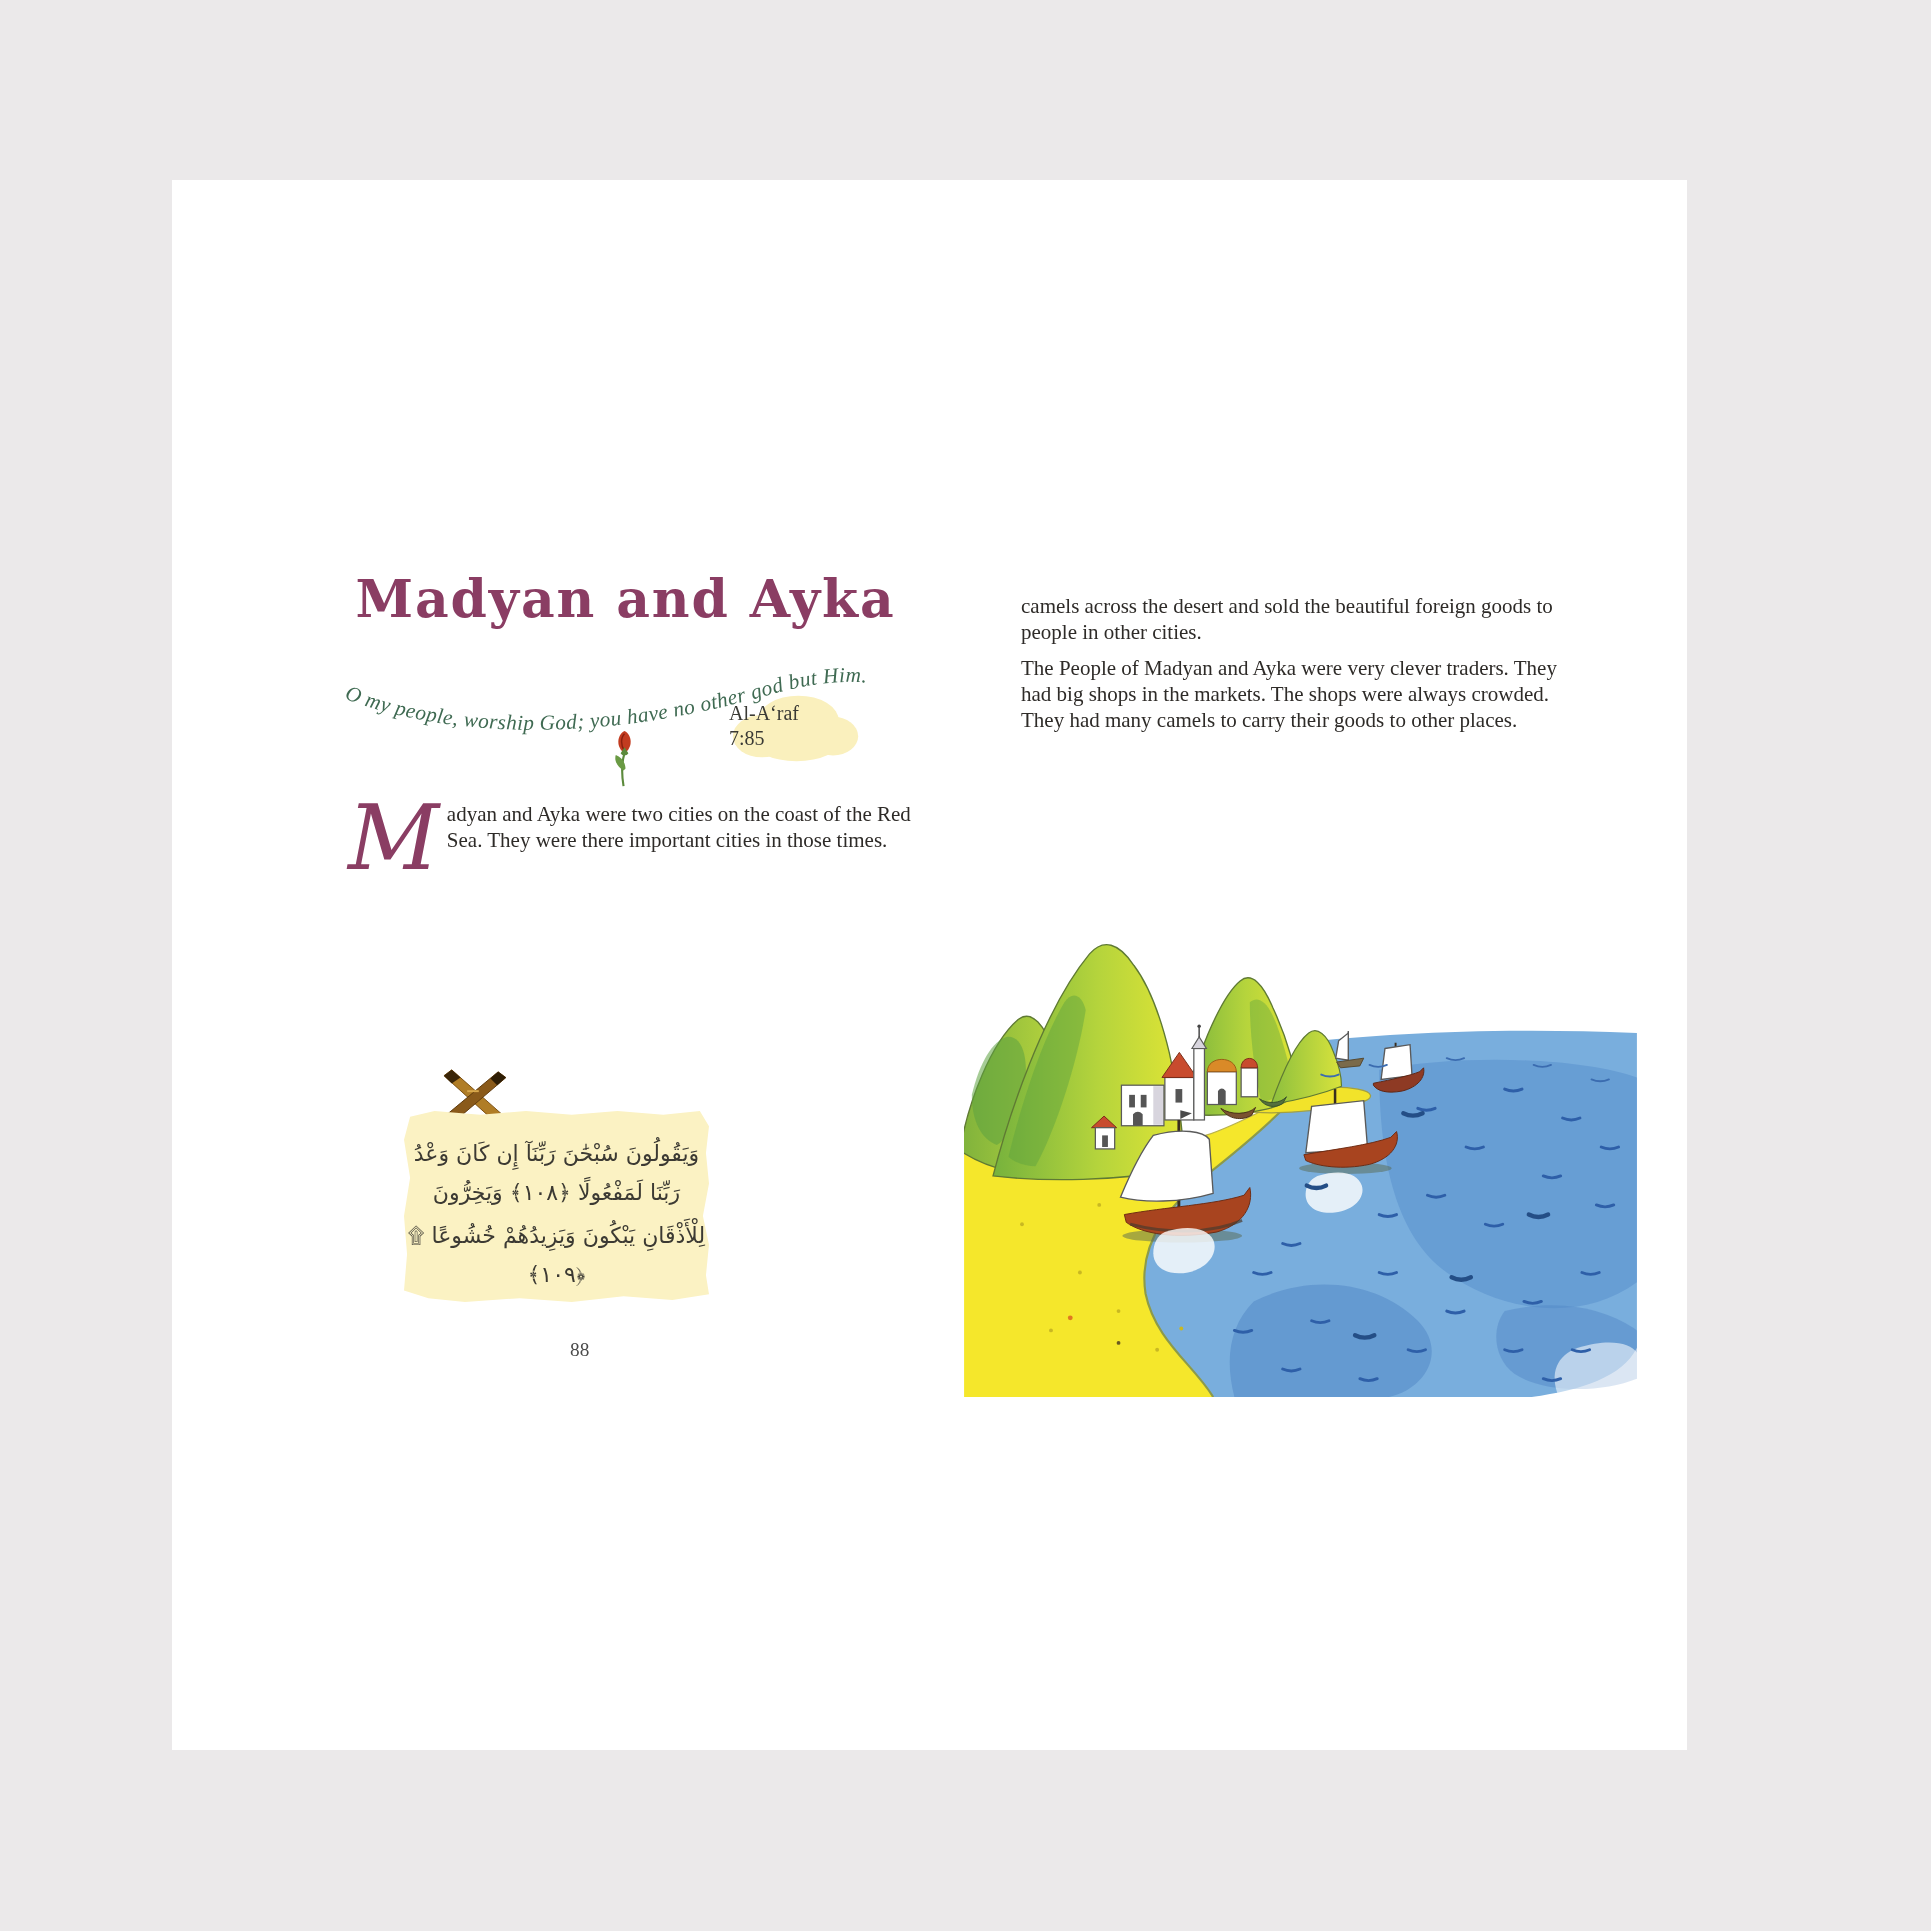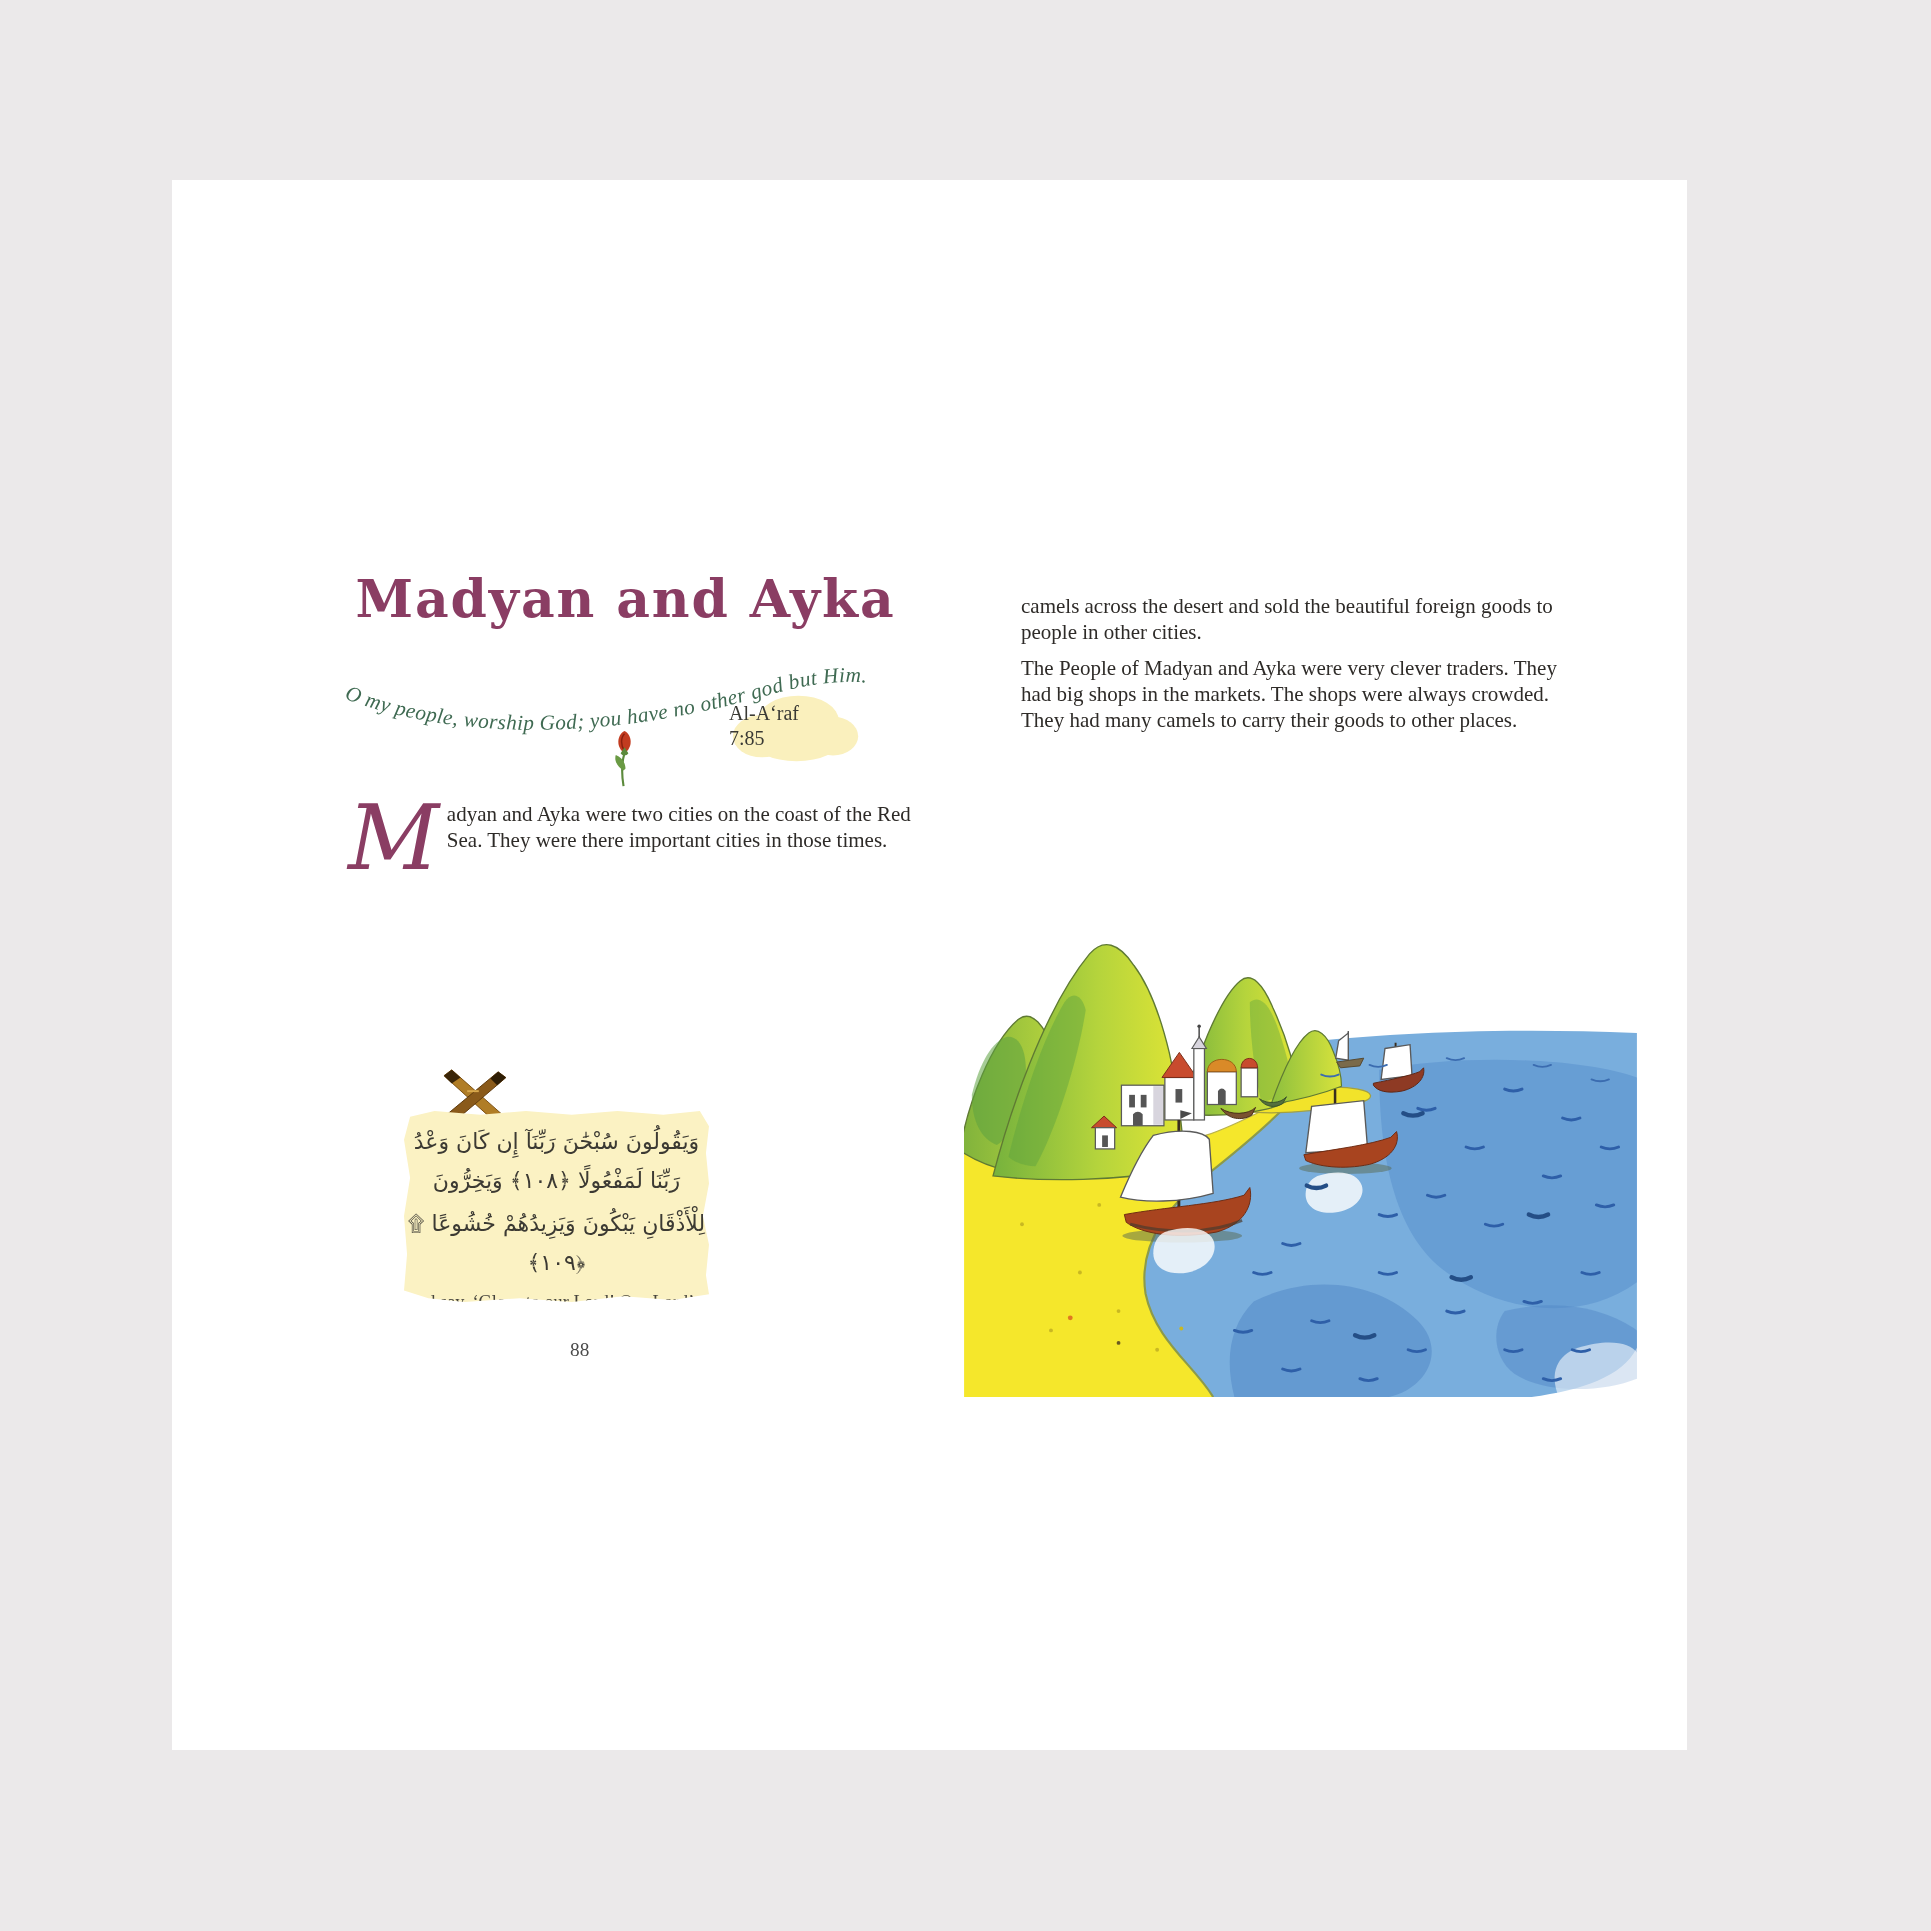--- a/index.html
+++ b/index.html
@@ -28,21 +28,21 @@
   .dropcap{float:left;font-family:"DejaVu Serif",serif;font-style:italic;
            font-size:89px;line-height:62px;height:60px;margin:5.8px 7.7px 0 0;
            color:var(--title,#8a3d63);}
 
   .verse-box{left:232px;top:931px;width:305px;height:191px;
              background:var(--verse-box-bg,#fbf2c3);
              clip-path:polygon(2% 3%,10% 0%,25% 2%,40% 0%,55% 2%,70% 0%,85% 2%,97% 0%,
                                100% 8%,99% 22%,100% 38%,98% 55%,100% 70%,99% 86%,100% 96%,
                                88% 99%,72% 97%,55% 100%,38% 98%,20% 100%,8% 98%,0% 94%,
                                1% 75%,0% 55%,2% 35%,0% 15%);}
-  .arabic{margin-top:11px;text-align:center;direction:rtl;
+  .arabic{margin-top:23px;text-align:center;direction:rtl;
           font-family:"DejaVu Sans",sans-serif;font-size:22px;line-height:39px;
           color:var(--arabic-text,#3c3a33);}
   .translation{margin-top:9.7px;text-align:center;white-space:pre;
                font-size:18.3px;line-height:20px;color:#46443c;}
   .citation{margin-top:4.8px;text-align:center;font-style:italic;
             font-size:19.3px;color:var(--citation,#9b4a2b);}
 
   .rehal{left:266px;top:886px;}
   .page-num{left:398px;top:1159px;width:116px;
             font-size:19.3px;color:#4a4a4a;}

